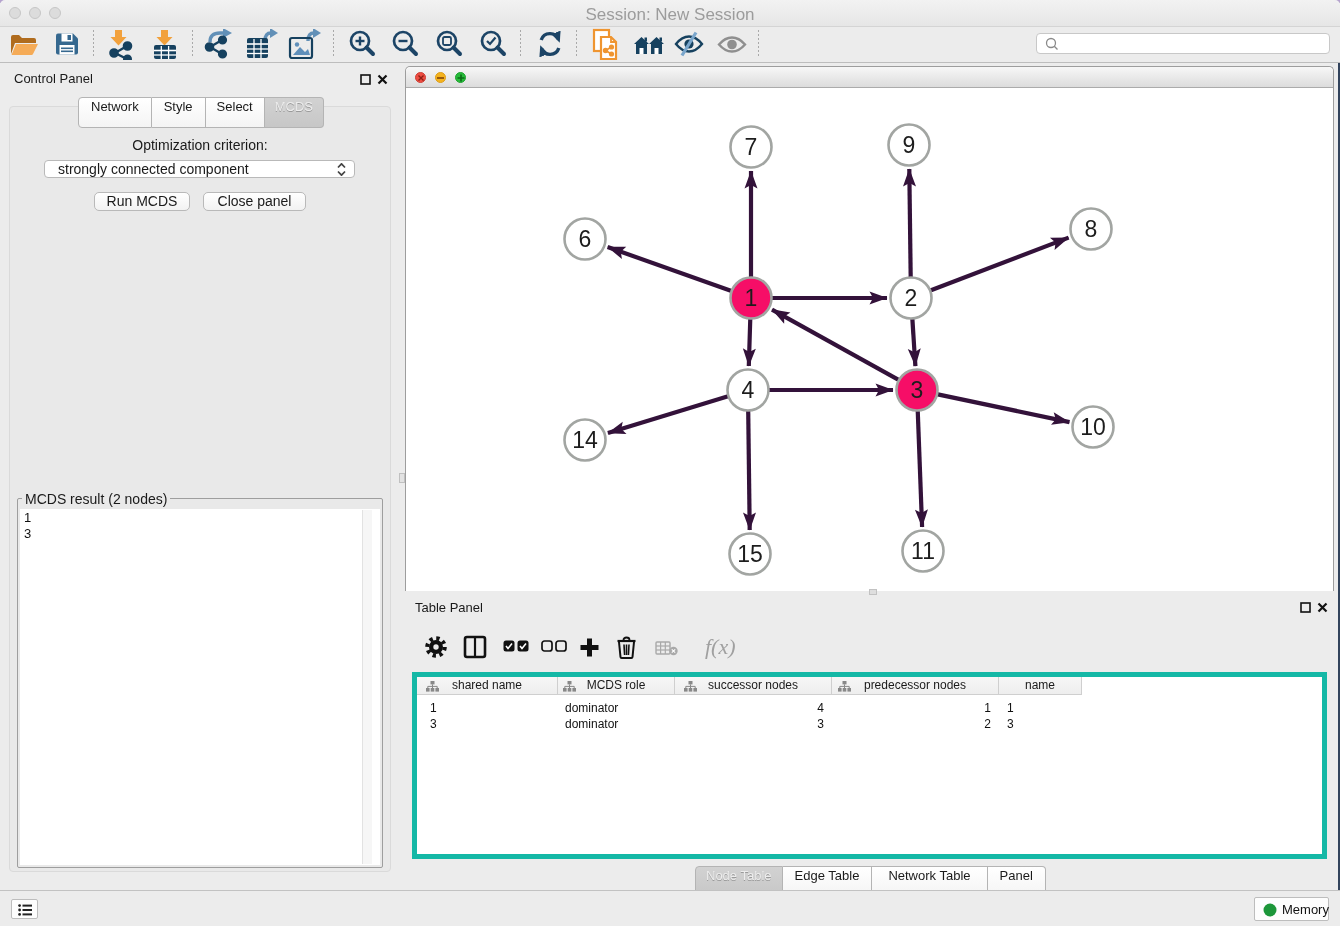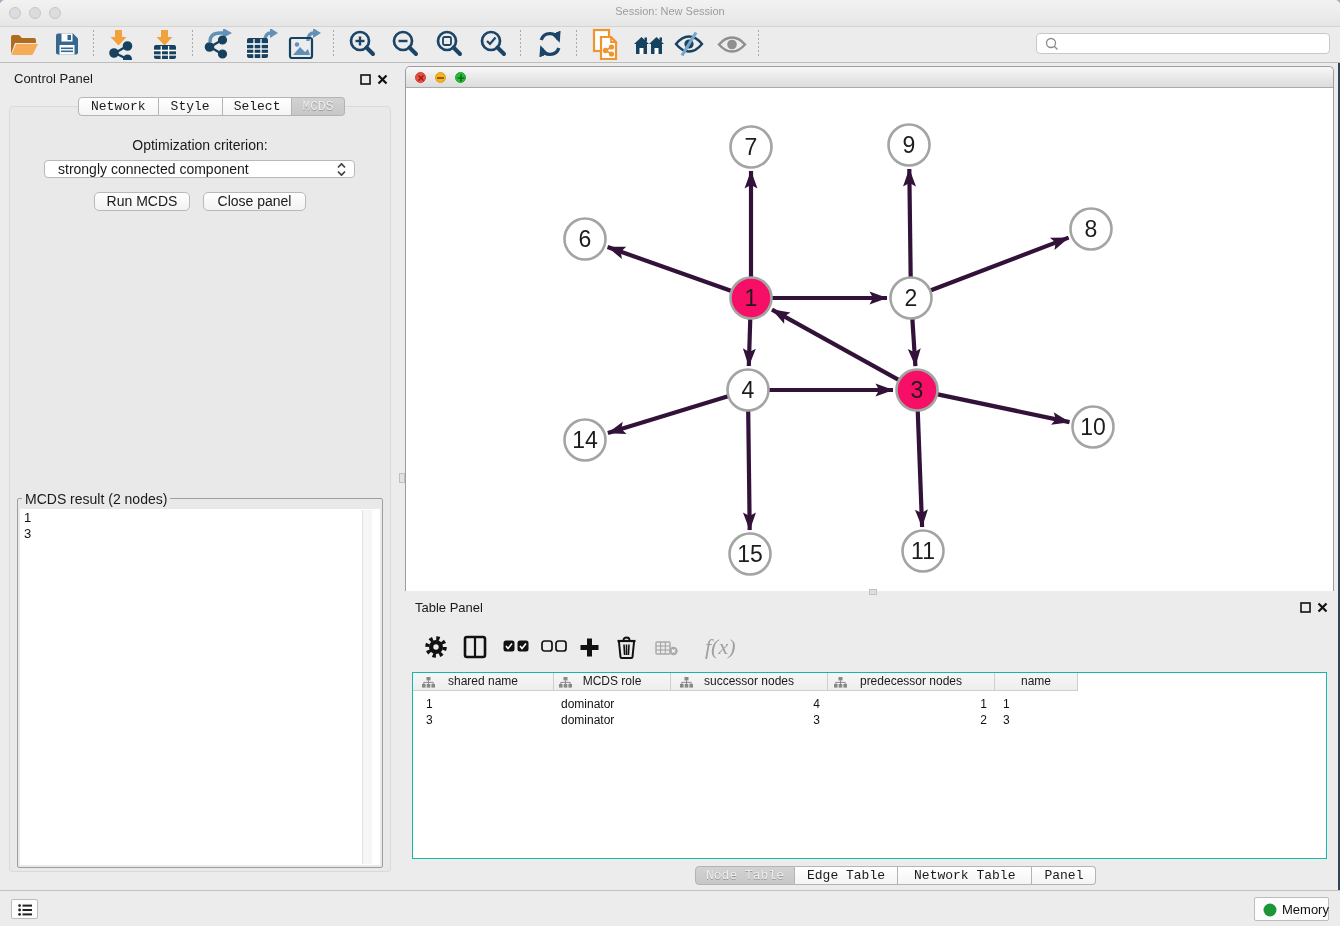--- a/index.html
+++ b/index.html
@@ -6,30 +6,30 @@
 #app{position:absolute;left:0;top:0;width:1340px;height:926px;}
 .abs{position:absolute;}
 
 #topstrip{left:0;top:0;width:1340px;height:3px;background:#b5a3ce;}
 #rightstrip{left:1338px;top:26px;width:2px;height:900px;background:#32435c;}
 #blcorner{left:0;top:920px;width:3px;height:6px;background:#3a6ea8;}
 #win{left:0;top:1px;width:1340px;height:925px;background:#ececec;border-radius:5px 5px 0 0;}
 
 #titlebar{left:0;top:0;width:1340px;height:26px;background:linear-gradient(#f2f2f2,#e6e6e6);border-radius:5px 5px 0 0;border-bottom:1px solid #d4d4d4;}
 .tl{top:7px;width:12px;height:12px;border-radius:50%;background:#dcdcdc;border:1px solid #c6c6c6;box-sizing:border-box;}
-#title{left:0;top:5px;width:100%;text-align:center;font-size:11px;color:#9c9c9c;}
+#title{left:0;top:5px;width:100%;text-align:center;font-size:17px;color:#9c9c9c;}
 
 #toolbar{left:0;top:27px;width:1340px;height:36px;background:#ececec;border-bottom:1px solid #bdbdbd;box-sizing:border-box;}
 .tsep{top:3px;width:1px;height:28px;background-image:linear-gradient(#a9a9a9 40%,rgba(0,0,0,0) 0%);background-size:1px 4px;}
 #searchbox{left:1036px;top:33px;width:294px;height:21px;background:#fff;border:1px solid #c8c8c8;border-radius:4px;box-sizing:border-box;}
 
 #cp-title{left:14px;top:71px;font-size:13px;color:#1a1a1a;}
 .panicons{top:74px;width:11px;height:11px;}
 #cp-inset{left:9px;top:106px;width:382px;height:766px;background:#e9e9e9;border:1px solid #dadada;border-radius:4px;box-sizing:border-box;}
-.tabrow{height:19px;display:flex;font-size:13px;font-family:Liberation Mono, monospace;}
+.tabrow{height:31px;display:flex;font-size:13px;}
 .tabrow .tab{border:1px solid #b4b4b4;border-left:none;background:linear-gradient(#fff,#f4f4f4);color:#1a1a1a;text-align:center;line-height:18px;padding:0 11px;}
 .tabrow .tab.first{border-left:1px solid #b4b4b4;border-radius:4px 0 0 4px;}
 .tabrow .tab.last{border-radius:0 4px 4px 0;}
 .tabrow .tab.sel{background:linear-gradient(#d2d2d2,#c7c7c7);color:#ededed;text-shadow:0 1px 0 #9a9a9a;}
 #cptabs{left:78px;top:97px;}
 #optlabel{left:10px;top:137px;width:380px;text-align:center;font-size:14px;color:#1a1a1a;}
 #dropdown{left:44px;top:160px;width:311px;height:18px;background:#fff;border:1px solid #b9b9b9;border-radius:4px;box-sizing:border-box;font-size:14px;color:#1a1a1a;line-height:16px;padding-left:13px;}
 .btn{height:19px;background:linear-gradient(#ffffff,#f2f2f2);border:1px solid #b9b9b9;border-radius:5px;box-sizing:border-box;font-size:14px;color:#1a1a1a;text-align:center;line-height:17px;}
 #runbtn{left:94px;top:192px;width:96px;}
 #closebtn{left:203px;top:192px;width:103px;}
@@ -41,21 +41,21 @@
 
 #netframe{left:405px;top:66px;width:929px;height:525px;background:#fff;border:1px solid #9d9d9d;border-bottom:none;border-radius:5px 5px 0 0;box-sizing:border-box;}
 #nettitle{left:0;top:0;width:100%;height:21px;background:linear-gradient(#f7f7f7,#dcdcdc);border-bottom:1px solid #ababab;border-radius:5px 5px 0 0;box-sizing:border-box;}
 #netname{width:100%;text-align:center;font-size:14px;font-weight:bold;color:#2d2d2d;top:2px;padding-left:13px;box-sizing:border-box;}
 .light{top:5px;width:11px;height:11px;border-radius:50%;box-sizing:border-box;}
 #netcanvas{left:1px;top:21px;}
 #vsplit{left:399px;top:473px;width:6px;height:10px;background:#e2e2e2;border:1px solid #c0c0c0;box-sizing:border-box;}
 #hsplit{left:869px;top:589px;width:8px;height:6px;background:#dedede;border:1px solid #c2c2c2;box-sizing:border-box;}
 
 #tp-title{left:415px;top:600px;font-size:13px;color:#1a1a1a;}
-#tablewrap{left:412px;top:672px;width:915px;height:187px;background:#fff;border:1px solid #14b8a6;box-sizing:border-box;}
+#tablewrap{left:412px;top:672px;width:915px;height:187px;background:#fff;border:5px solid #14b8a6;box-sizing:border-box;}
 .th{position:absolute;top:0;height:18px;background:linear-gradient(#f6f6f6,#eeeeee);border-right:1px solid #cfcfcf;border-bottom:1px solid #cfcfcf;box-sizing:border-box;font-size:12px;color:#1a1a1a;text-align:center;line-height:17px;}
 .hicon{position:absolute;top:4px;}
 .cell{position:absolute;font-size:12px;color:#111;height:15px;line-height:15px;}
 
 #bottomtabs{left:695px;top:866px;}
 #bottomtabs .tab{padding:0 11px;}
 
 #statusbar{left:0;top:890px;width:1340px;height:36px;background:#ececec;border-top:1px solid #c2c2c2;box-sizing:border-box;}
 #listbtn{left:11px;top:899px;width:27px;height:20px;background:#fdfdfd;border:1px solid #bdbdbd;border-radius:2px;box-sizing:border-box;}
 #membtn{left:1254px;top:897px;width:75px;height:24px;background:#fdfdfd;border:1px solid #bdbdbd;border-radius:2px;box-sizing:border-box;font-size:13px;color:#111;}

